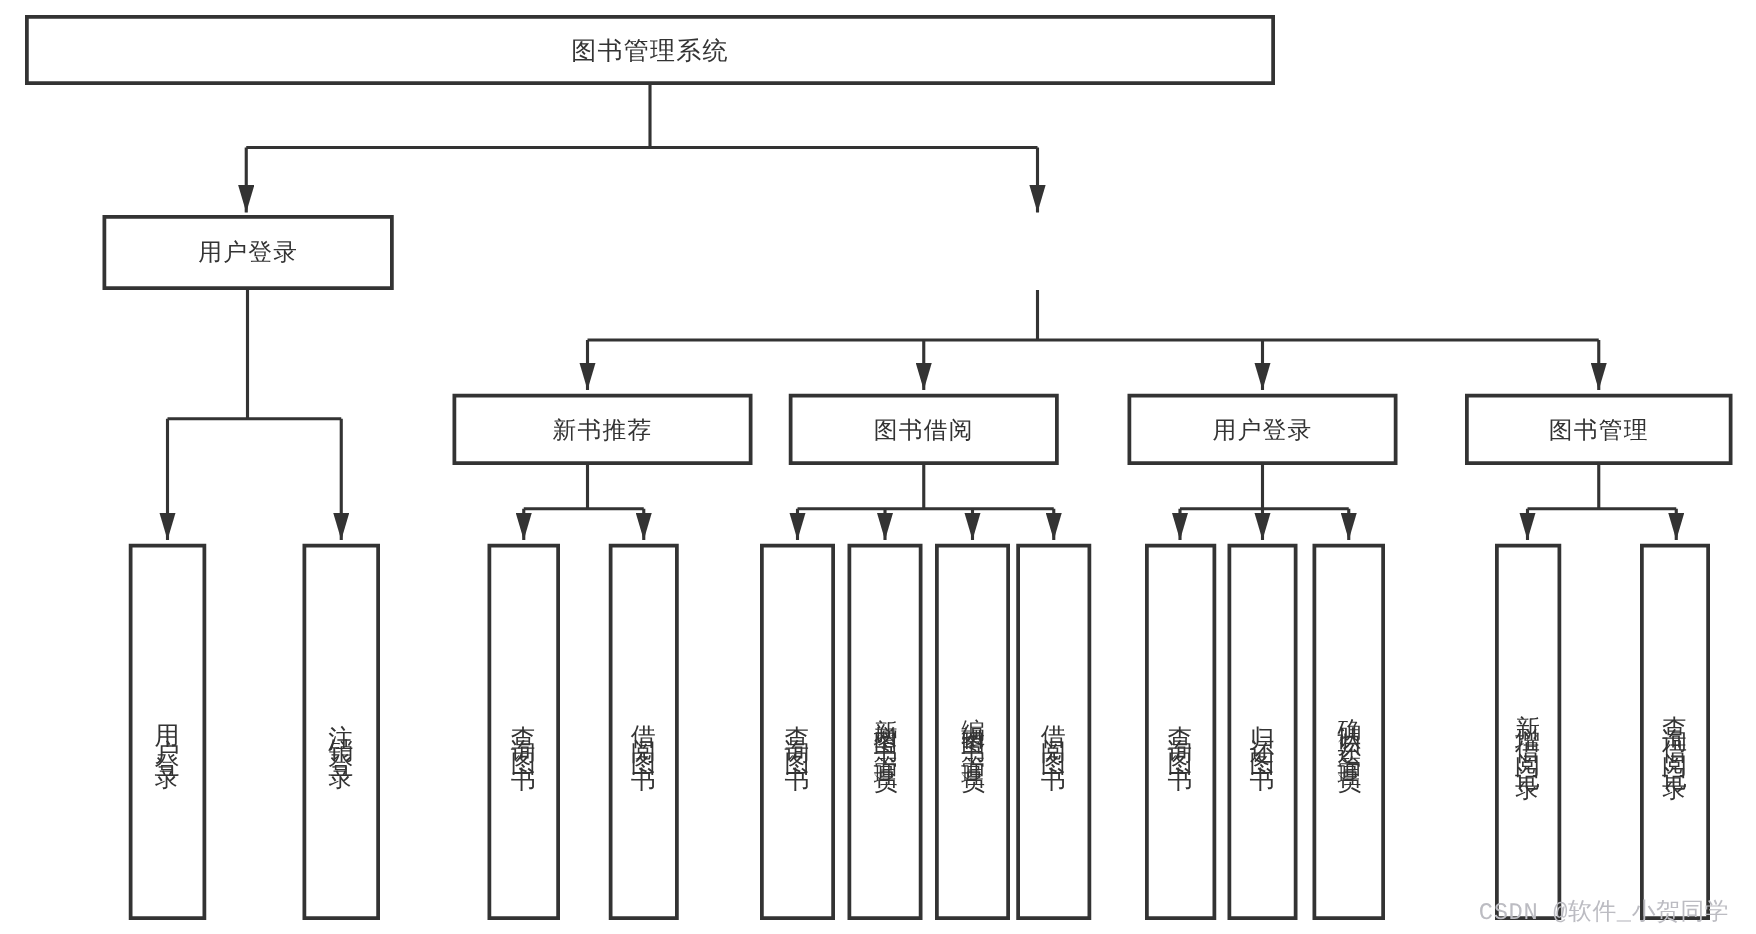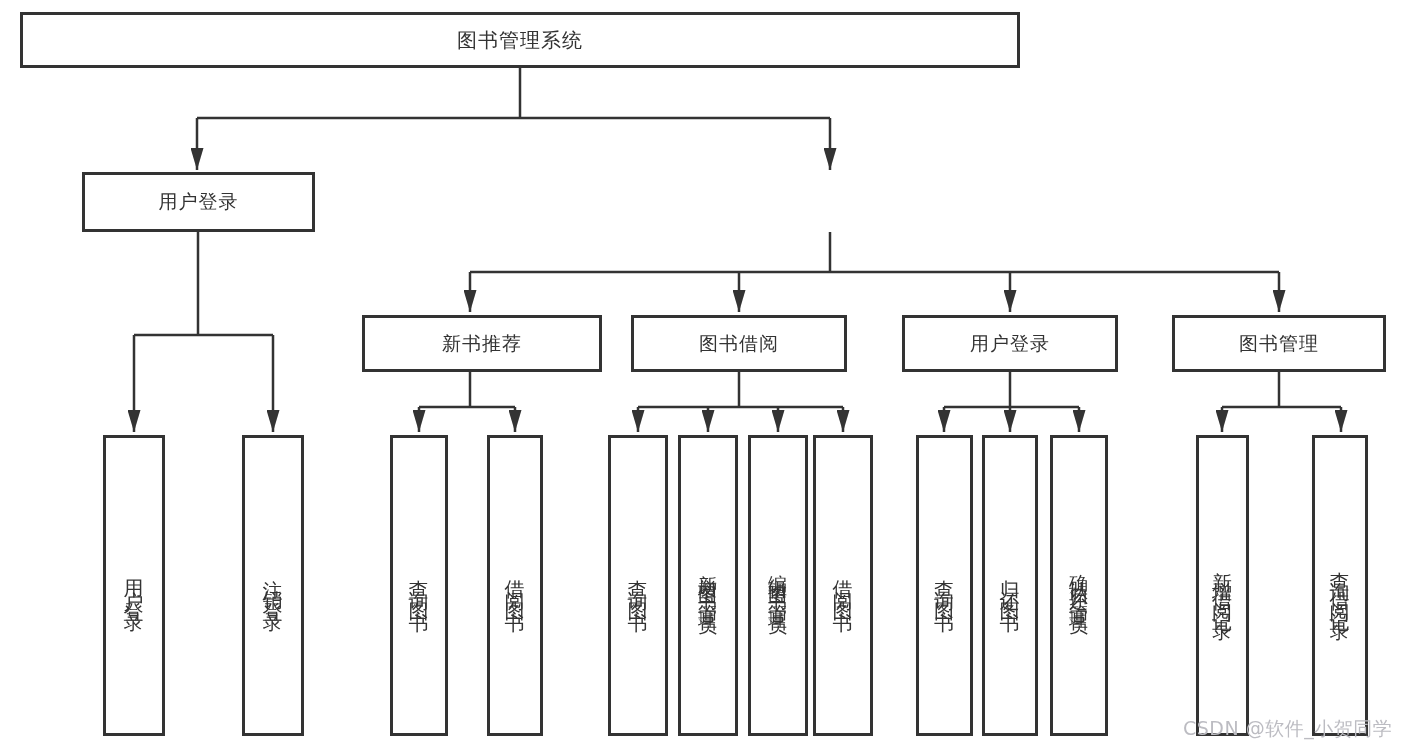--- a/index.html
+++ b/index.html
@@ -35,20 +35,21 @@
   .len6{letter-spacing:10px;}
   .len9{letter-spacing:6px;font-size:19px;}
   #watermark{
     position:absolute;
     left:1183px;top:716px;
     font-size:19px;
     color:#bcbcc2;
     z-index:3;
     white-space:nowrap;
     letter-spacing:0.5px;
+    font-family:Liberation Mono, monospace;
   }
 </style>
 </head>
 <body>
 
 <div id="canvas">
 
   <svg id="wires" width="1405" height="747" viewBox="0 0 1405 747">
     <defs>
       <marker id="arrow" viewBox="0 0 22 13" refX="22" refY="6.5" markerWidth="22" markerHeight="13" markerUnits="userSpaceOnUse" orient="auto">

